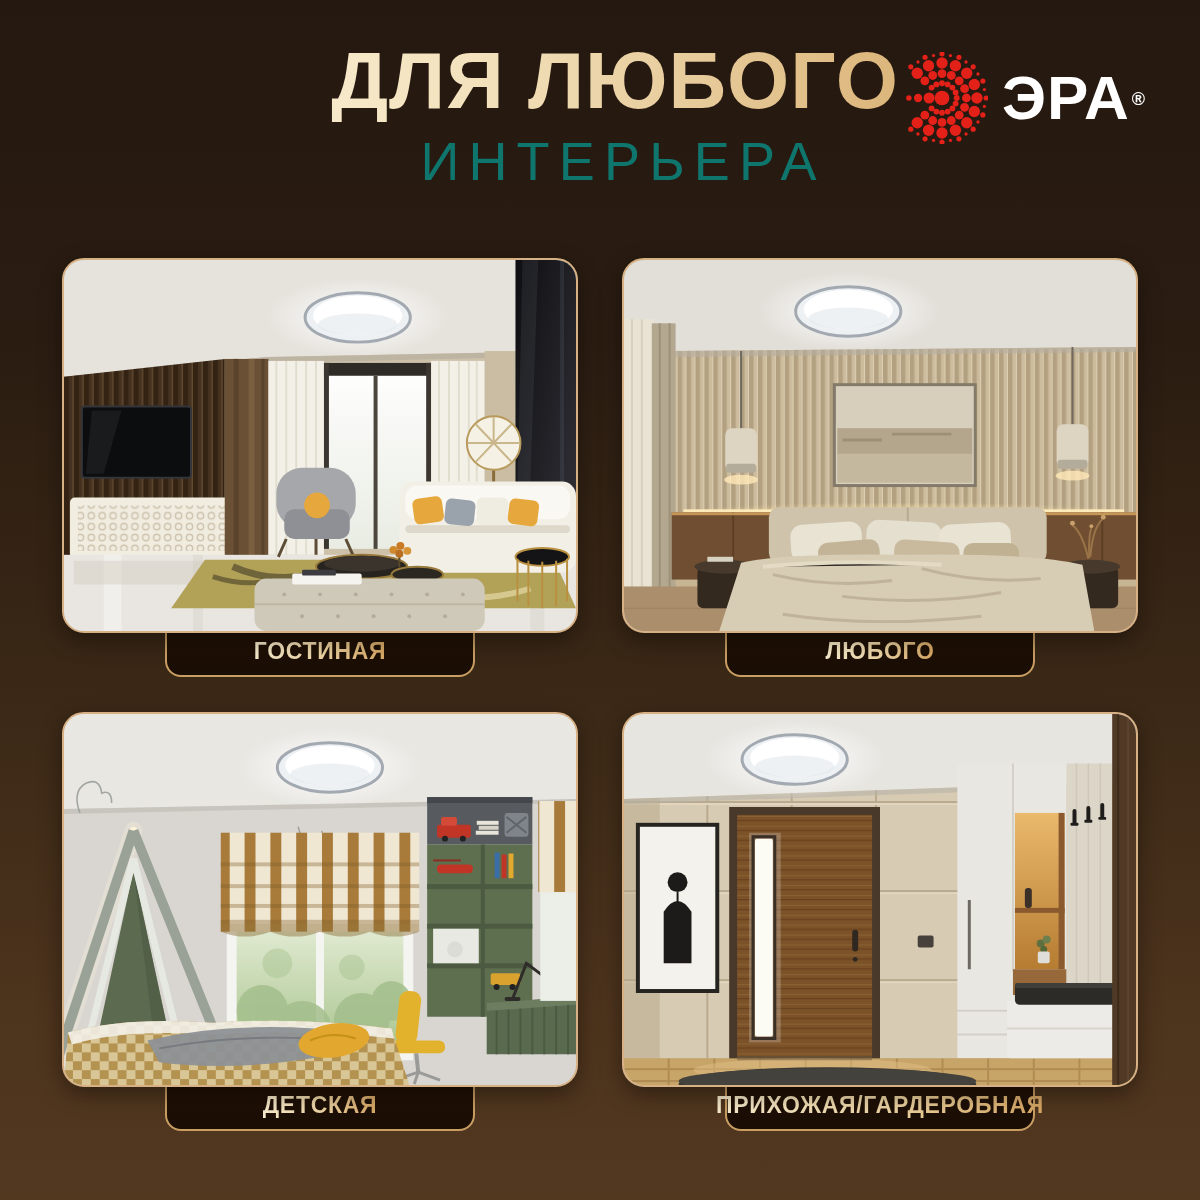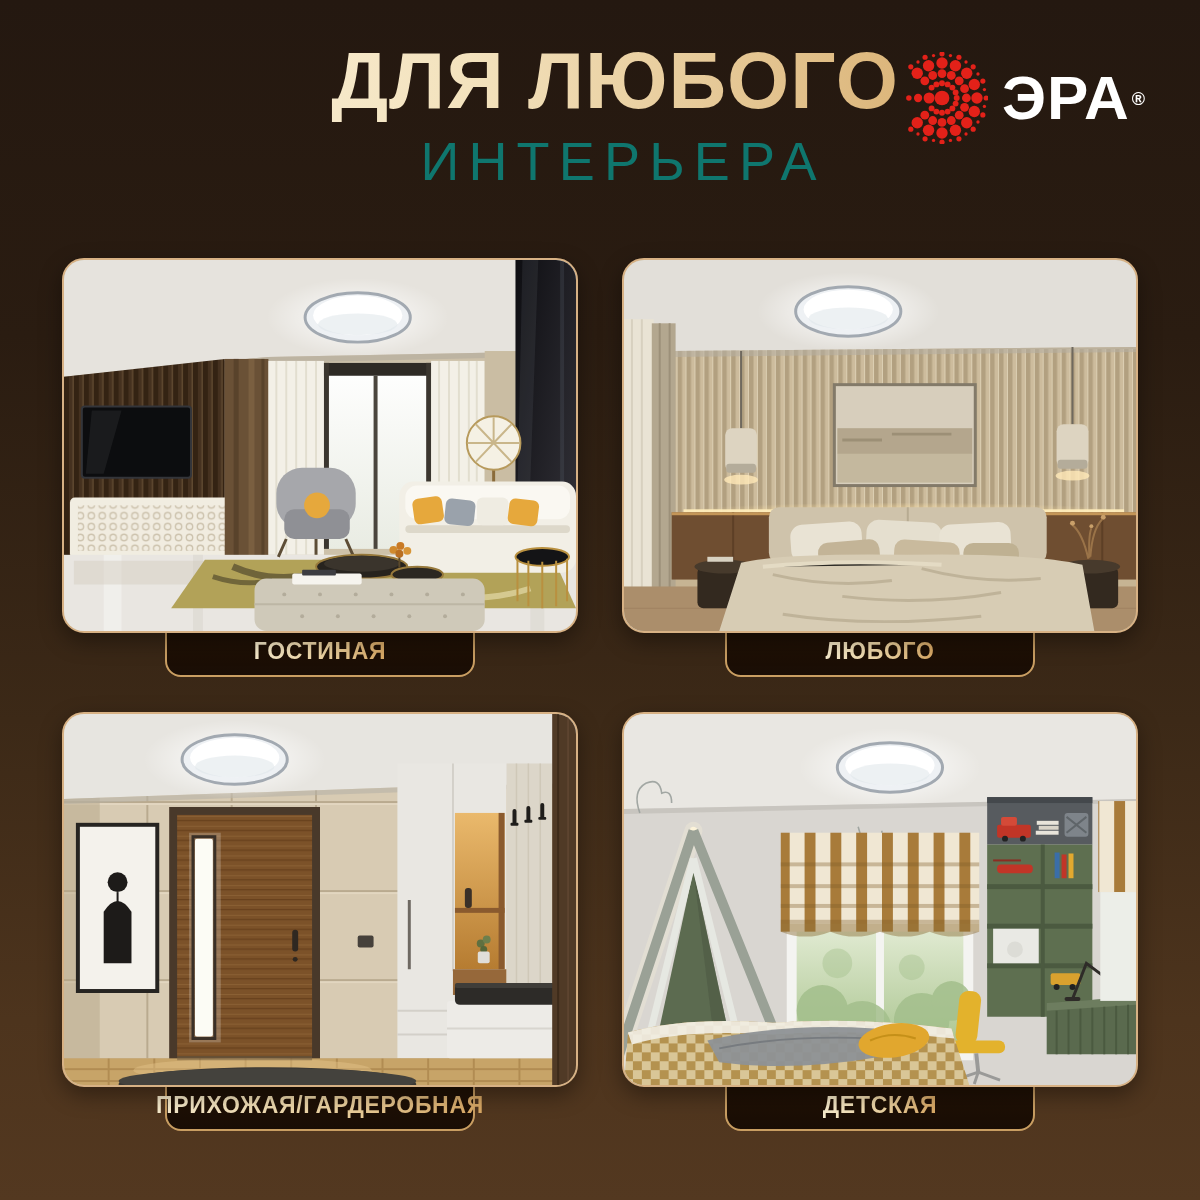--- a/index.html
+++ b/index.html
@@ -354,84 +354,20 @@
           <rect x="272" y="284" width="66" height="32" rx="10" fill="#c9ba9d" transform="rotate(4 305 300)"></rect>
           <rect x="342" y="286" width="56" height="30" rx="10" fill="#bfb192"></rect>
           <path d="M118,306Q160,296 286,298Q412,296 462,308L474,375L96,375Z" fill="#d7ccb4"></path>
           <path d="M150,318q60,14 120,6 M220,340q80,10 160,-4 M160,358q90,14 200,2 M300,312q60,16 120,10" stroke="#b9ad92" stroke-width="3" fill="none" opacity=".8"></path>
           <path d="M140,310q80,-8 180,-2" stroke="#e8dfc9" stroke-width="4" opacity=".8"></path>
           <use href="#ceilLight" xlink:href="#ceilLight" transform="translate(226,52)"></use>
         </svg>
       </div>
       <figcaption class="badge">
         <span class="badge-label">ЛЮБОГО</span>
-      </figcaption>
-    </figure>
-
-    <figure class="card">
-      <div class="photo">
-        <svg class="scene" viewBox="0 0 516 375" preserveAspectRatio="none">
-          <rect width="516" height="375" fill="#d8cab1"></rect>
-          <rect x="0" y="74" width="340" height="274" fill="url(#pTile)"></rect>
-          <rect x="0" y="74" width="36" height="274" fill="#b4a386" opacity=".45"></rect>
-          <polygon points="0,0 516,0 516,70 340,74 0,86" fill="#e7e5e0"></polygon>
-          <polygon points="0,86 340,74 516,70 516,74 340,79 0,91" fill="#b8b2a6" opacity=".6"></polygon>
-          <rect x="14" y="112" width="80" height="168" fill="#f4f2ec" stroke="#262421" stroke-width="4"></rect>
-          <circle cx="54" cy="170" r="10" fill="#1d1b19"></circle>
-          <line x1="54" y1="180" x2="54" y2="198" stroke="#1d1b19" stroke-width="2"></line>
-          <path d="M40,200q14,-22 28,0l0,52h-28z" fill="#1d1b19"></path>
-          <rect x="106" y="94" width="152" height="258" fill="#49392a"></rect>
-          <rect x="114" y="102" width="136" height="244" fill="url(#pDoorW)"></rect>
-          <rect x="126" y="120" width="32" height="212" fill="#ffffff" opacity=".22"></rect>
-          <rect x="132" y="126" width="18" height="200" rx="2" fill="#fcfcf5"></rect>
-          <rect x="130" y="124" width="22" height="204" fill="none" stroke="#3a3027" stroke-width="3"></rect>
-          <rect x="230" y="218" width="6" height="22" rx="3" fill="#2f2821"></rect>
-          <circle cx="233" cy="248" r="2.5" fill="#2f2821"></circle>
-          <rect x="296" y="224" width="16" height="12" rx="2" fill="#46413b"></rect>
-          <rect x="336" y="50" width="110" height="298" fill="#e9e7e2"></rect>
-          <line x1="392" y1="50" x2="392" y2="260" stroke="#d3d0c9" stroke-width="2"></line>
-          <line x1="348" y1="188" x2="348" y2="258" stroke="#6e6962" stroke-width="3"></line>
-          <rect x="394" y="100" width="50" height="158" fill="url(#gNiche)"></rect>
-          <rect x="438" y="100" width="6" height="158" fill="#8a5a2e"></rect>
-          <rect x="394" y="196" width="50" height="5" fill="#8a5a2e"></rect>
-          <rect x="404" y="176" width="7" height="20" rx="3" fill="#3a3028"></rect>
-          <circle cx="420" cy="232" r="4" fill="#5f7040"></circle>
-            <circle cx="426" cy="228" r="4" fill="#6d7f4c"></circle>
-            <circle cx="423" cy="238" r="3.5" fill="#556638"></circle>
-          <rect x="417" y="240" width="12" height="12" rx="2" fill="#e0ded8"></rect>
-          <rect x="392" y="258" width="54" height="26" fill="#96683a"></rect>
-          <line x1="336" y1="300" x2="446" y2="300" stroke="#d3d0c9" stroke-width="2"></line>
-          <line x1="336" y1="324" x2="446" y2="324" stroke="#d3d0c9" stroke-width="2"></line>
-          <rect x="446" y="50" width="46" height="298" fill="#dcd6c9"></rect>
-          <path d="M456,50V348 M468,50V348 M480,50V348" stroke="#cfc8b8" stroke-width="1.5"></path>
-          <g fill="#1f1d1b">
-            <rect x="452" y="96" width="4" height="16" rx="2"></rect>
-              <rect x="450" y="110" width="8" height="3" rx="1"></rect>
-            <rect x="466" y="93" width="4" height="16" rx="2"></rect>
-              <rect x="464" y="107" width="8" height="3" rx="1"></rect>
-            <rect x="480" y="90" width="4" height="16" rx="2"></rect>
-              <rect x="478" y="104" width="8" height="3" rx="1"></rect>
-          </g>
-          <rect x="0" y="348" width="516" height="27" fill="url(#pFloorW)"></rect>
-          <ellipse cx="190" cy="360" rx="120" ry="12" fill="#e8c98e" opacity=".4"></ellipse>
-          <rect x="114" y="346" width="136" height="4" fill="#7a6242" opacity=".6"></rect>
-          <rect x="386" y="290" width="130" height="58" rx="3" fill="#edebe7"></rect>
-          <line x1="386" y1="318" x2="516" y2="318" stroke="#d8d5cf" stroke-width="2"></line>
-          <rect x="394" y="272" width="118" height="22" rx="5" fill="#2d2b28"></rect>
-          <rect x="394" y="272" width="118" height="5" rx="2" fill="#3f3d39"></rect>
-          <ellipse cx="205" cy="374" rx="150" ry="17" fill="#3a3834"></ellipse>
-          <ellipse cx="205" cy="371" rx="150" ry="13" fill="#44423d"></ellipse>
-          <rect x="492" y="0" width="24" height="375" fill="#503a26"></rect>
-          <line x1="498" y1="0" x2="498" y2="375" stroke="#3d2b1a" stroke-width="2"></line>
-            <line x1="508" y1="0" x2="508" y2="375" stroke="#614732" stroke-width="1.5"></line>
-          <use href="#ceilLight" xlink:href="#ceilLight" transform="translate(172,46)"></use>
-        </svg>
-      </div>
-      <figcaption class="badge">
-        <span class="badge-label">ПРИХОЖАЯ/ГАРДЕРОБНАЯ</span>
       </figcaption>
     </figure>
 
     <figure class="card">
       <div class="photo">
         <svg class="scene" viewBox="0 0 516 375" preserveAspectRatio="none">
           <rect width="516" height="375" fill="#d9d6d1"></rect>
           <polygon points="0,0 516,0 516,86 0,96" fill="#e9e7e2"></polygon>
           <polygon points="0,96 516,86 516,90 0,101" fill="#bdb9b2" opacity=".6"></polygon>
           <g stroke="#9aa09c" stroke-width="1.6" fill="none" opacity=".9">
@@ -512,14 +448,78 @@
           <rect x="478" y="88" width="38" height="92" fill="url(#pStripe)"></rect>
           <rect x="480" y="180" width="36" height="110" fill="#eceee8"></rect>
           <use href="#ceilLight" xlink:href="#ceilLight" transform="translate(268,54)"></use>
         </svg>
       </div>
       <figcaption class="badge">
         <span class="badge-label">ДЕТСКАЯ</span>
       </figcaption>
     </figure>
 
+    <figure class="card">
+      <div class="photo">
+        <svg class="scene" viewBox="0 0 516 375" preserveAspectRatio="none">
+          <rect width="516" height="375" fill="#d8cab1"></rect>
+          <rect x="0" y="74" width="340" height="274" fill="url(#pTile)"></rect>
+          <rect x="0" y="74" width="36" height="274" fill="#b4a386" opacity=".45"></rect>
+          <polygon points="0,0 516,0 516,70 340,74 0,86" fill="#e7e5e0"></polygon>
+          <polygon points="0,86 340,74 516,70 516,74 340,79 0,91" fill="#b8b2a6" opacity=".6"></polygon>
+          <rect x="14" y="112" width="80" height="168" fill="#f4f2ec" stroke="#262421" stroke-width="4"></rect>
+          <circle cx="54" cy="170" r="10" fill="#1d1b19"></circle>
+          <line x1="54" y1="180" x2="54" y2="198" stroke="#1d1b19" stroke-width="2"></line>
+          <path d="M40,200q14,-22 28,0l0,52h-28z" fill="#1d1b19"></path>
+          <rect x="106" y="94" width="152" height="258" fill="#49392a"></rect>
+          <rect x="114" y="102" width="136" height="244" fill="url(#pDoorW)"></rect>
+          <rect x="126" y="120" width="32" height="212" fill="#ffffff" opacity=".22"></rect>
+          <rect x="132" y="126" width="18" height="200" rx="2" fill="#fcfcf5"></rect>
+          <rect x="130" y="124" width="22" height="204" fill="none" stroke="#3a3027" stroke-width="3"></rect>
+          <rect x="230" y="218" width="6" height="22" rx="3" fill="#2f2821"></rect>
+          <circle cx="233" cy="248" r="2.5" fill="#2f2821"></circle>
+          <rect x="296" y="224" width="16" height="12" rx="2" fill="#46413b"></rect>
+          <rect x="336" y="50" width="110" height="298" fill="#e9e7e2"></rect>
+          <line x1="392" y1="50" x2="392" y2="260" stroke="#d3d0c9" stroke-width="2"></line>
+          <line x1="348" y1="188" x2="348" y2="258" stroke="#6e6962" stroke-width="3"></line>
+          <rect x="394" y="100" width="50" height="158" fill="url(#gNiche)"></rect>
+          <rect x="438" y="100" width="6" height="158" fill="#8a5a2e"></rect>
+          <rect x="394" y="196" width="50" height="5" fill="#8a5a2e"></rect>
+          <rect x="404" y="176" width="7" height="20" rx="3" fill="#3a3028"></rect>
+          <circle cx="420" cy="232" r="4" fill="#5f7040"></circle>
+            <circle cx="426" cy="228" r="4" fill="#6d7f4c"></circle>
+            <circle cx="423" cy="238" r="3.5" fill="#556638"></circle>
+          <rect x="417" y="240" width="12" height="12" rx="2" fill="#e0ded8"></rect>
+          <rect x="392" y="258" width="54" height="26" fill="#96683a"></rect>
+          <line x1="336" y1="300" x2="446" y2="300" stroke="#d3d0c9" stroke-width="2"></line>
+          <line x1="336" y1="324" x2="446" y2="324" stroke="#d3d0c9" stroke-width="2"></line>
+          <rect x="446" y="50" width="46" height="298" fill="#dcd6c9"></rect>
+          <path d="M456,50V348 M468,50V348 M480,50V348" stroke="#cfc8b8" stroke-width="1.5"></path>
+          <g fill="#1f1d1b">
+            <rect x="452" y="96" width="4" height="16" rx="2"></rect>
+              <rect x="450" y="110" width="8" height="3" rx="1"></rect>
+            <rect x="466" y="93" width="4" height="16" rx="2"></rect>
+              <rect x="464" y="107" width="8" height="3" rx="1"></rect>
+            <rect x="480" y="90" width="4" height="16" rx="2"></rect>
+              <rect x="478" y="104" width="8" height="3" rx="1"></rect>
+          </g>
+          <rect x="0" y="348" width="516" height="27" fill="url(#pFloorW)"></rect>
+          <ellipse cx="190" cy="360" rx="120" ry="12" fill="#e8c98e" opacity=".4"></ellipse>
+          <rect x="114" y="346" width="136" height="4" fill="#7a6242" opacity=".6"></rect>
+          <rect x="386" y="290" width="130" height="58" rx="3" fill="#edebe7"></rect>
+          <line x1="386" y1="318" x2="516" y2="318" stroke="#d8d5cf" stroke-width="2"></line>
+          <rect x="394" y="272" width="118" height="22" rx="5" fill="#2d2b28"></rect>
+          <rect x="394" y="272" width="118" height="5" rx="2" fill="#3f3d39"></rect>
+          <ellipse cx="205" cy="374" rx="150" ry="17" fill="#3a3834"></ellipse>
+          <ellipse cx="205" cy="371" rx="150" ry="13" fill="#44423d"></ellipse>
+          <rect x="492" y="0" width="24" height="375" fill="#503a26"></rect>
+          <line x1="498" y1="0" x2="498" y2="375" stroke="#3d2b1a" stroke-width="2"></line>
+            <line x1="508" y1="0" x2="508" y2="375" stroke="#614732" stroke-width="1.5"></line>
+          <use href="#ceilLight" xlink:href="#ceilLight" transform="translate(172,46)"></use>
+        </svg>
+      </div>
+      <figcaption class="badge">
+        <span class="badge-label">ПРИХОЖАЯ/ГАРДЕРОБНАЯ</span>
+      </figcaption>
+    </figure>
+
   </main>
 </div>
 
 </body></html>

